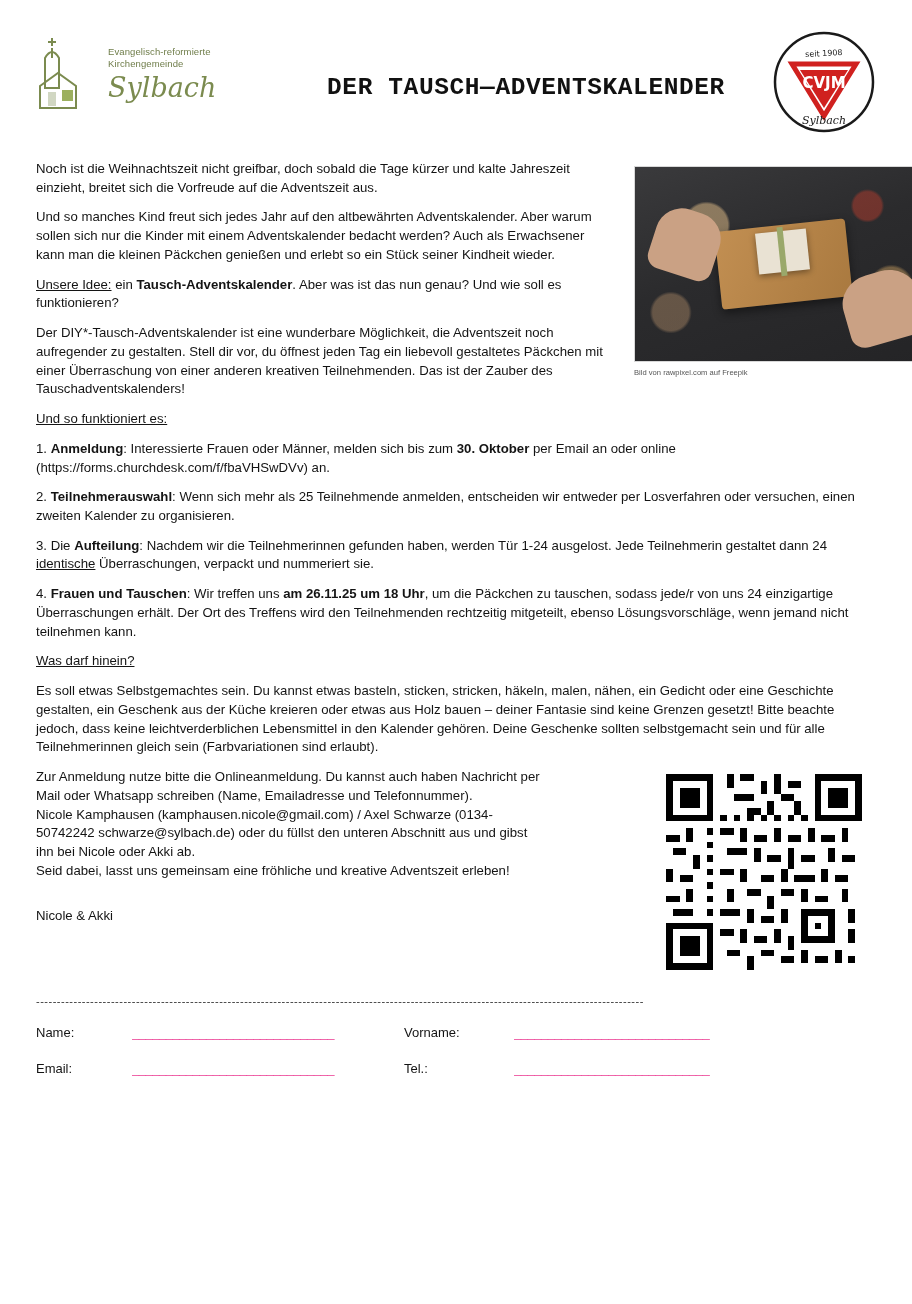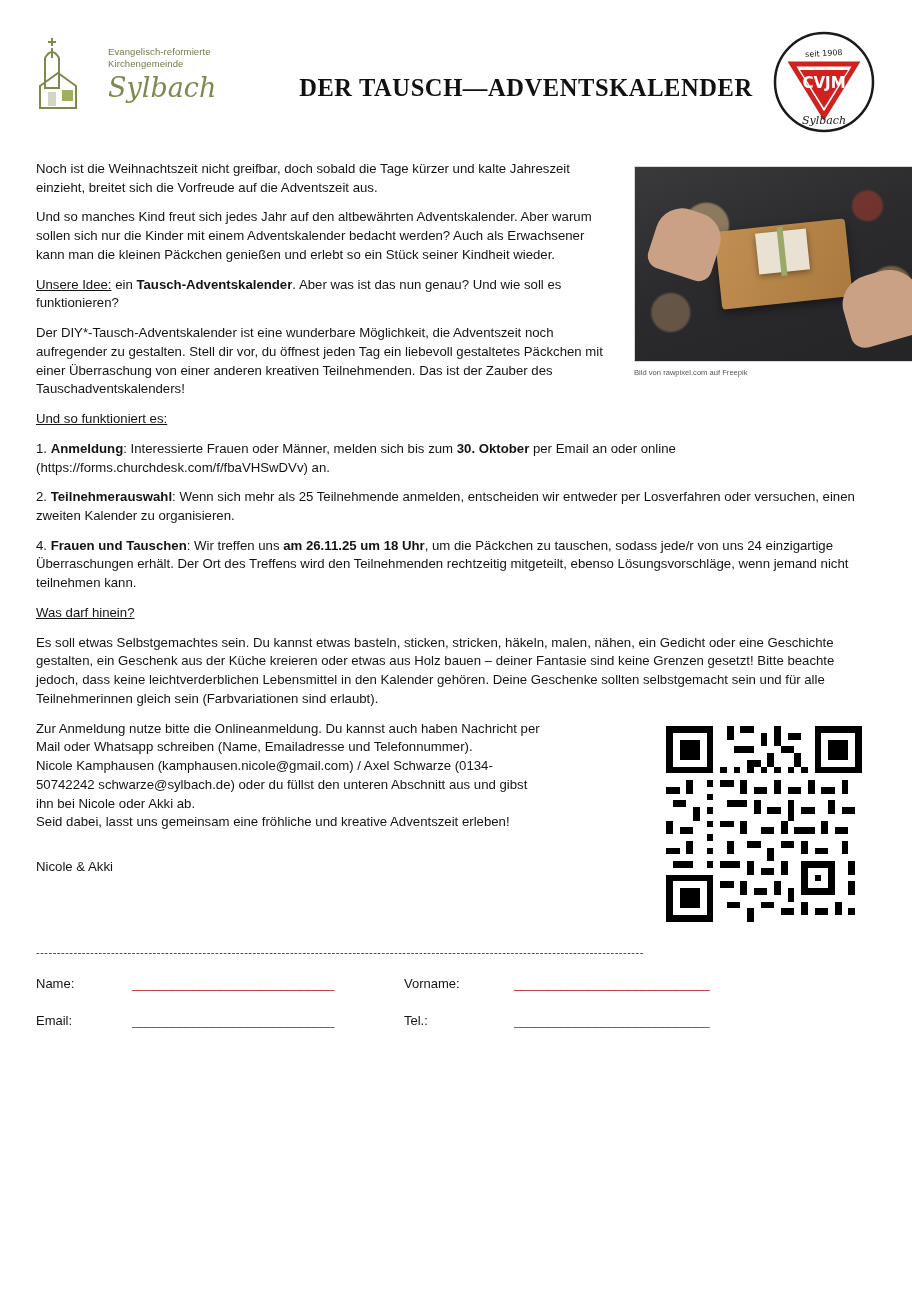--- a/index.html
+++ b/index.html
@@ -57,21 +57,21 @@
     font-family: "DejaVu Serif", serif;
     font-style: italic;
     font-size: 27px;
     color: #7b8b4f;
     line-height: 1;
     margin-top: 4px;
   }
   .doc-title {
     flex: 1;
     text-align: center;
-    font-family: Liberation Serif, serif;
+    font-family: Liberation Mono, monospace;
     font-weight: bold;
     font-size: 24.5px;
     letter-spacing: 0.6px;
     color: #111111;
     padding-top: 46px;
     white-space: nowrap;
   }
   .logo-right {
     width: 110px;
     display: flex;
@@ -196,21 +196,21 @@
   .form {
     margin-top: 14px;
     font-size: 13px;
   }
   .form-row {
     display: flex;
     align-items: center;
     margin-bottom: 18px;
   }
   .form-label { width: 96px; }
-  .form-line  { width: 272px; letter-spacing: -0.5px; color: #b91c1c; overflow: hidden; white-space: nowrap; }
+  .form-line  { width: 272px; letter-spacing: -0.5px; color: #ec4899; overflow: hidden; white-space: nowrap; }
   .form-label2 { width: 110px; }
   .clearfix::after { content: ""; display: block; clear: both; }
 </style>
 </head>
 <body>
 
 <div class="page">
 
   <div class="header">
 
@@ -276,20 +276,23 @@
     <p class="u">Und so funktioniert es:</p>
 
     <p class="step">
       <span>1. </span><span class="b">Anmeldung</span><span>: Interessierte Frauen oder Männer, melden sich bis zum </span><span class="b">30. Oktober</span><span> per Email an oder online (https://forms.churchdesk.com/f/fbaVHSwDVv) an.</span>
     </p>
 
     <p class="step">
       <span>2. </span><span class="b">Teilnehmerauswahl</span><span>: Wenn sich mehr als 25 Teilnehmende anmelden, entscheiden wir entweder per Losverfahren oder versuchen, einen zweiten Kalender zu organisieren.</span>
     </p>
 
+    <p class="step">
+      <span>3. Die </span><span class="b">Aufteilung</span><span>: Nachdem wir die Teilnehmerinnen gefunden haben, werden Tür 1-24 ausgelost. Jede Teilnehmerin gestaltet dann 24 </span><span class="u">identische</span><span> Überraschungen, verpackt und nummeriert sie.</span>
+    </p>
 
     <p class="step">
       <span>4. </span><span class="b">Frauen und Tauschen</span><span>: Wir treffen uns </span><span class="b">am 26.11.25 um 18 Uhr</span><span>, um die Päckchen zu tauschen, sodass jede/r von uns 24 einzigartige Überraschungen erhält. Der Ort des Treffens wird den Teilnehmenden rechtzeitig mitgeteilt, ebenso Lösungsvorschläge, wenn jemand nicht teilnehmen kann.</span>
     </p>
 
     <p class="u">Was darf hinein?</p>
     <p>Es soll etwas Selbstgemachtes sein. Du kannst etwas basteln, sticken, stricken, häkeln, malen, nähen, ein Gedicht oder eine Geschichte gestalten, ein Geschenk aus der Küche kreieren oder etwas aus Holz bauen – deiner Fantasie sind keine Grenzen gesetzt! Bitte beachte jedoch, dass keine leichtverderblichen Lebensmittel in den Kalender gehören. Deine Geschenke sollten selbstgemacht sein und für alle Teilnehmerinnen gleich sein (Farbvariationen sind erlaubt).</p>
 
     <div class="lower clearfix">
       <div class="qr-wrap">

